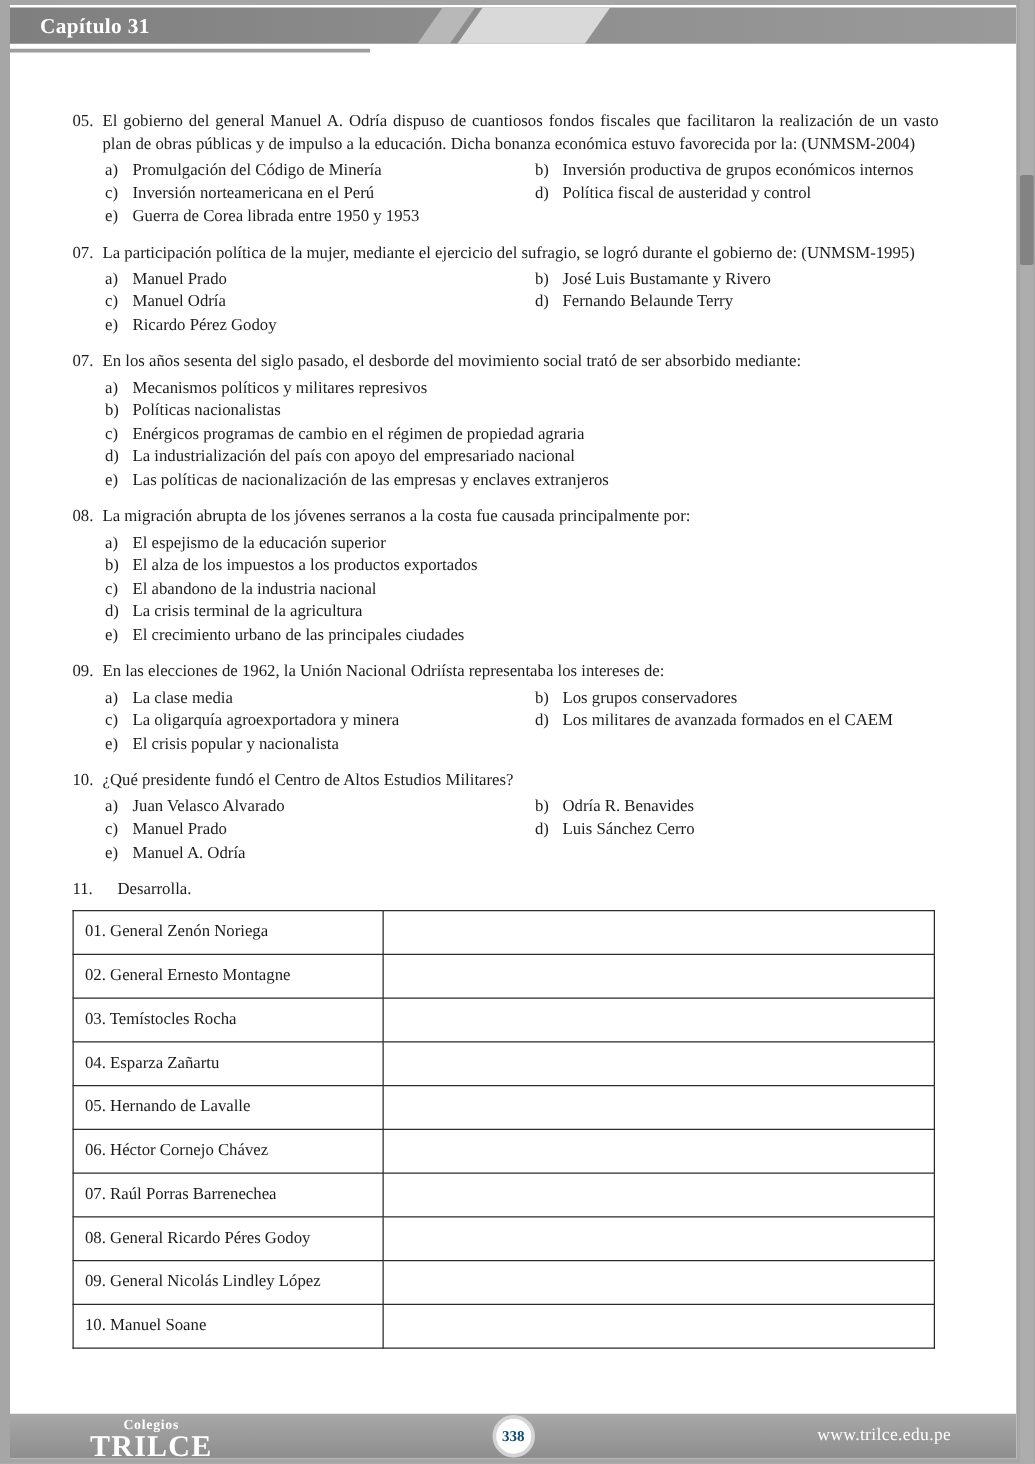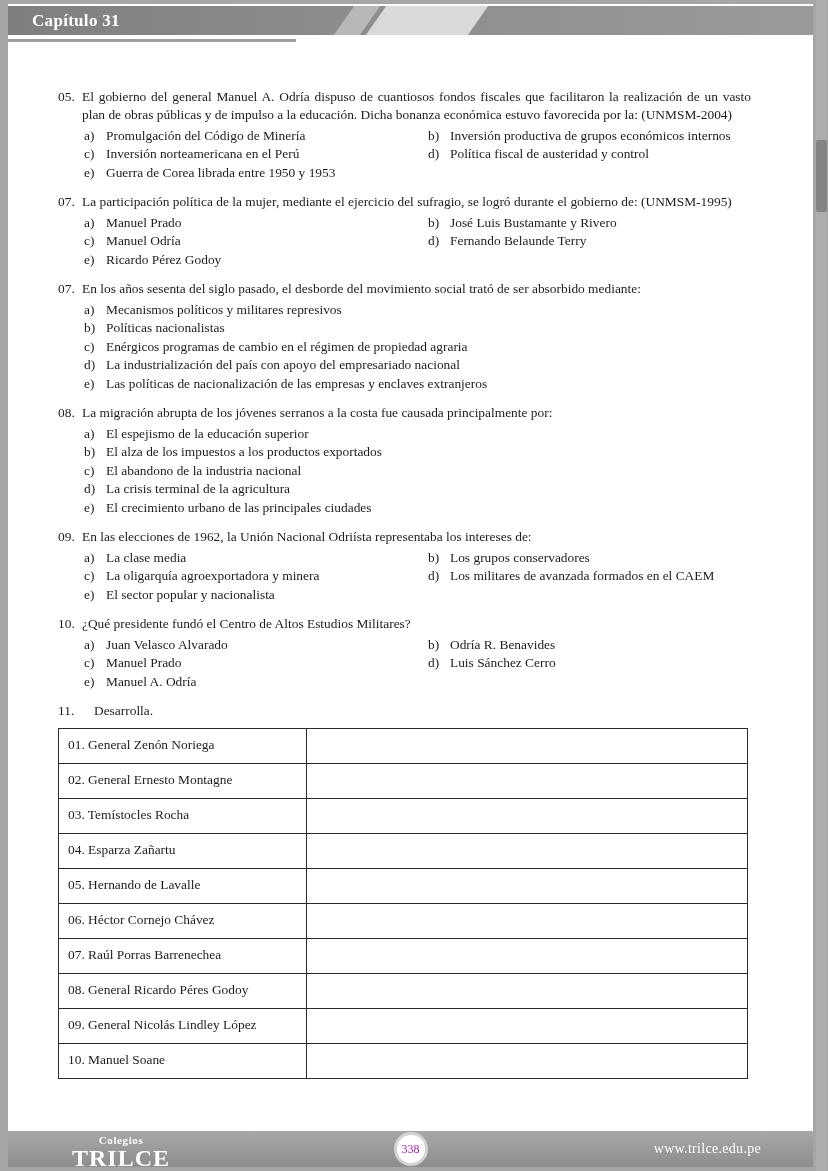--- a/index.html
+++ b/index.html
@@ -79,21 +79,21 @@
   .brand{
     position:absolute;left:64px;top:3px;text-align:center;color:#fff;
   }
   .brand-top{font-size:11px;font-weight:bold;letter-spacing:.6px;line-height:12px;}
   .brand-name{font-size:24px;font-weight:bold;letter-spacing:1px;line-height:25px;}
   .page-badge{
     position:absolute;left:50%;top:50%;transform:translate(-50%,-50%);
     width:28px;height:28px;border-radius:50%;
     background:#fff;border:3px solid #d4d4d4;
     display:flex;align-items:center;justify-content:center;
-    font-size:12px;font-weight:normal;color:#a21caf;
+    font-size:12px;font-weight:bold;color:#0c4a6e;
   }
   .website{
     position:absolute;right:52px;top:50%;transform:translateY(-50%);
     color:#fff;font-weight:normal;font-size:14px;letter-spacing:.3px;
   }
   
   .scroll-track{
     position:absolute;right:1px;top:0;bottom:0;width:11px;
     background:#adadad;
   }
@@ -246,21 +246,21 @@
               <div class="opt">
                 <span class="letter">c)</span>
                 <span class="otext">La oligarquía agroexportadora y minera</span>
               </div>
               <div class="opt">
                 <span class="letter">d)</span>
                 <span class="otext">Los militares de avanzada formados en el CAEM</span>
               </div>
               <div class="opt">
                 <span class="letter">e)</span>
-                <span class="otext">El sector popular y nacionalista</span>
+                <span class="otext">El crisis popular y nacionalista</span>
               </div>
             </div>
           </div>
           <div class="question">
             <div class="q-head">
               <span class="q-num">10.</span>
               <div class="q-text">¿Qué presidente fundó el Centro de Altos Estudios Militares?</div>
             </div>
             <div class="options two-col">
               <div class="opt">

